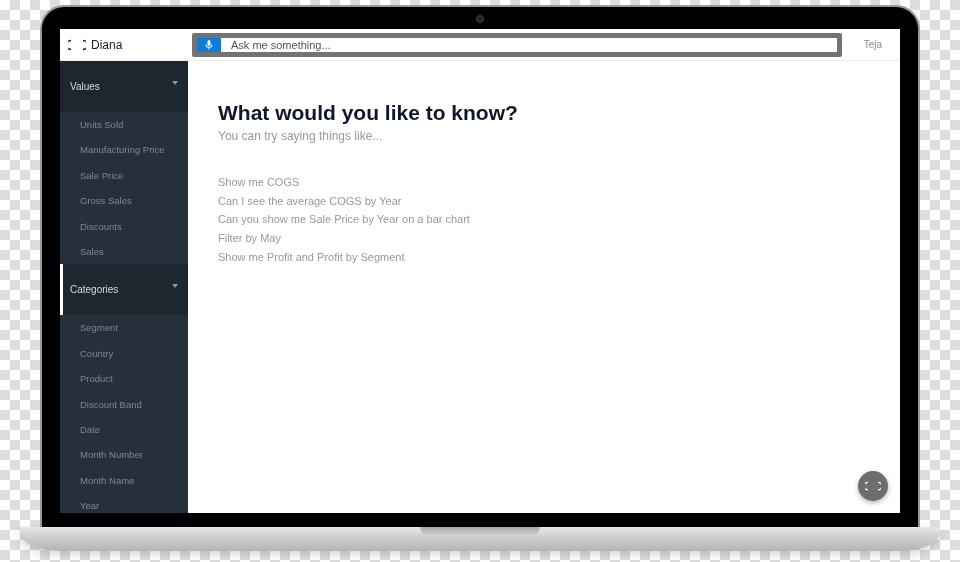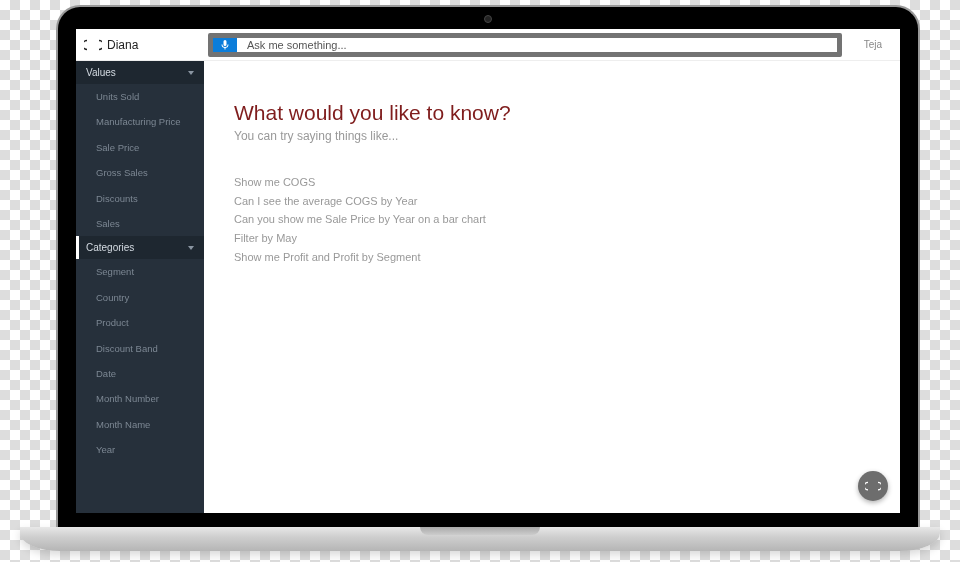--- a/index.html
+++ b/index.html
@@ -31,21 +31,20 @@
       position: relative;
     }
 
     .laptop-screen-bezel {
       background: #000;
       border-radius: 24px 24px 0 0;
       padding: 22px 18px 14px 18px;
       position: relative;
       border: 2px solid #999;
       border-bottom: none;
-      margin-left: 16px;
     }
 
     .camera {
       position: absolute;
       top: 8px;
       left: 50%;
       transform: translateX(-50%);
       width: 8px;
       height: 8px;
       background: #222;
@@ -160,23 +159,22 @@
       background: #26303b;
       color: #aab3bd;
       font-size: 9.5px;
       overflow-y: auto;
     }
 
     .sidebar::-webkit-scrollbar { width: 0; }
 
     .sb-section-header {
       display: flex;
-      align-items: center;
       justify-content: space-between;
-      padding: 6px 10px;
+      padding: 20px 10px;
       font-size: 10px;
       color: #d4dbe2;
       background: #1e2730;
       cursor: pointer;
     }
 
     .sb-section-header.active {
       border-left: 3px solid #ffffff;
       padding-left: 7px;
     }
@@ -197,22 +195,22 @@
     }
 
     .main {
       flex: 1;
       padding: 40px 30px;
       position: relative;
     }
 
     .main-heading {
       font-size: 21px;
-      font-weight: 400;
-      color: #7f1d1d;
+      font-weight: 700;
+      color: #0f172a;
       margin-bottom: 4px;
     }
 
     .main-subheading {
       font-size: 12px;
       color: #999;
       font-weight: 400;
       margin-bottom: 30px;
     }
 

